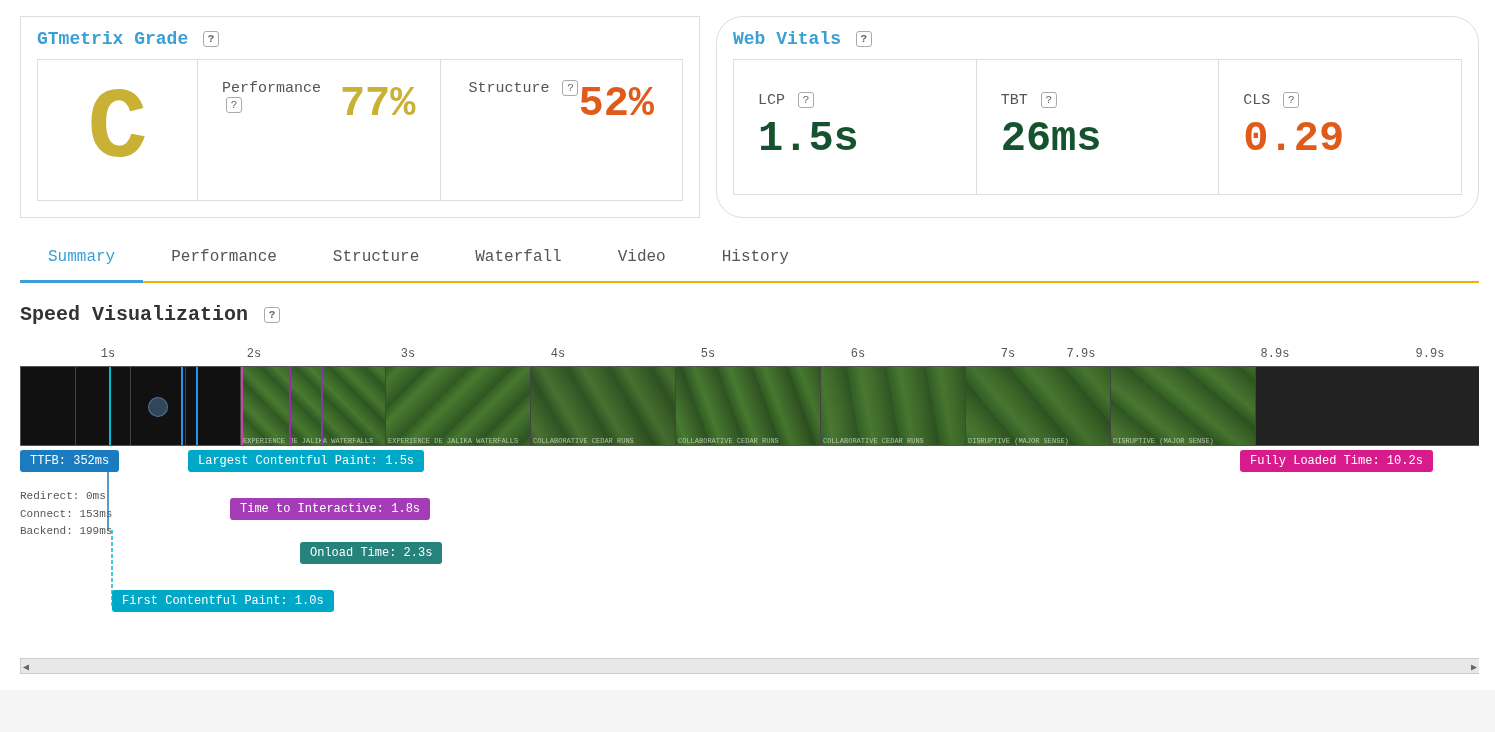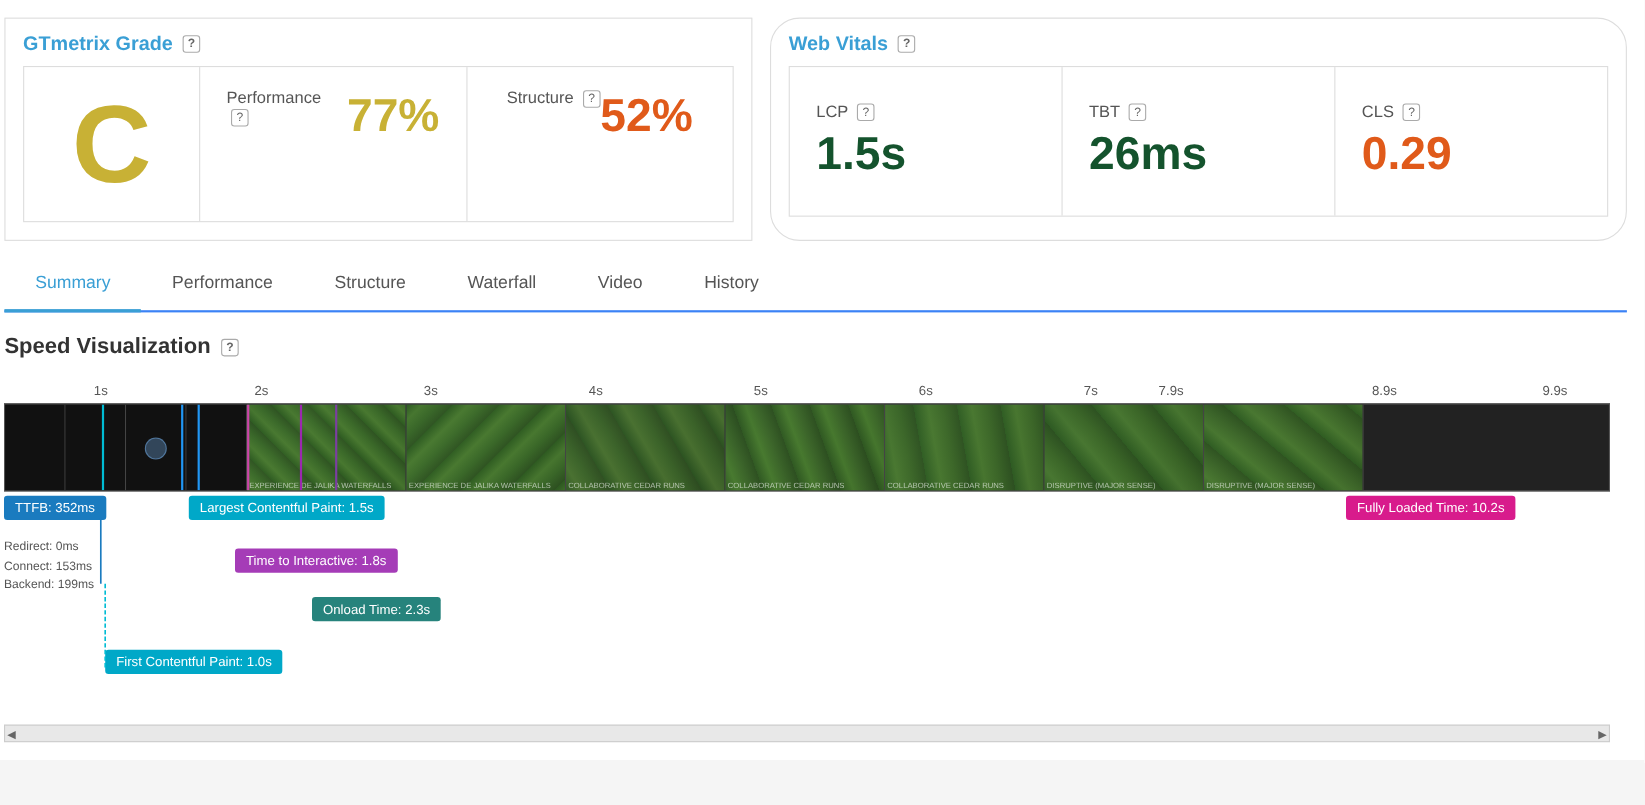--- a/index.html
+++ b/index.html
@@ -5,22 +5,23 @@
     * { box-sizing: border-box; margin: 0; padding: 0; }
     body {
       font-family: Arial, sans-serif;
       background: #f5f5f5;
       color: #333;
       font-size: 14px;
       overflow-x: hidden;
     }
     .page-wrapper {
       background: #fff;
-      padding: 16px 16px 0 4px;
+      padding: 16px 16px 0 20px;
       min-width: 1495px;
+      font-family: Liberation Mono, monospace;
     }
 
     
     .top-row {
       display: flex;
       gap: 16px;
       margin-bottom: 16px;
     }
 
     .grade-section, .vitals-section {
@@ -114,21 +115,21 @@
     .vital-label {
       font-size: 15px;
       color: #555;
       margin-bottom: 6px;
     }
     .vital-value-green { font-size: 42px; font-weight: bold; color: #14532d; }
     .vital-value-red { font-size: 42px; font-weight: bold; color: #e05a1a; }
 
     
     .tabs-section {
-      border-bottom: 2px solid #3b82f6;
+      border-bottom: 2px solid #eab308;
       margin-bottom: 20px;
     }
     .tabs-list {
       display: flex;
       list-style: none;
     }
     .tab-item {
       padding: 14px 28px;
       cursor: pointer;
       font-size: 16px;

